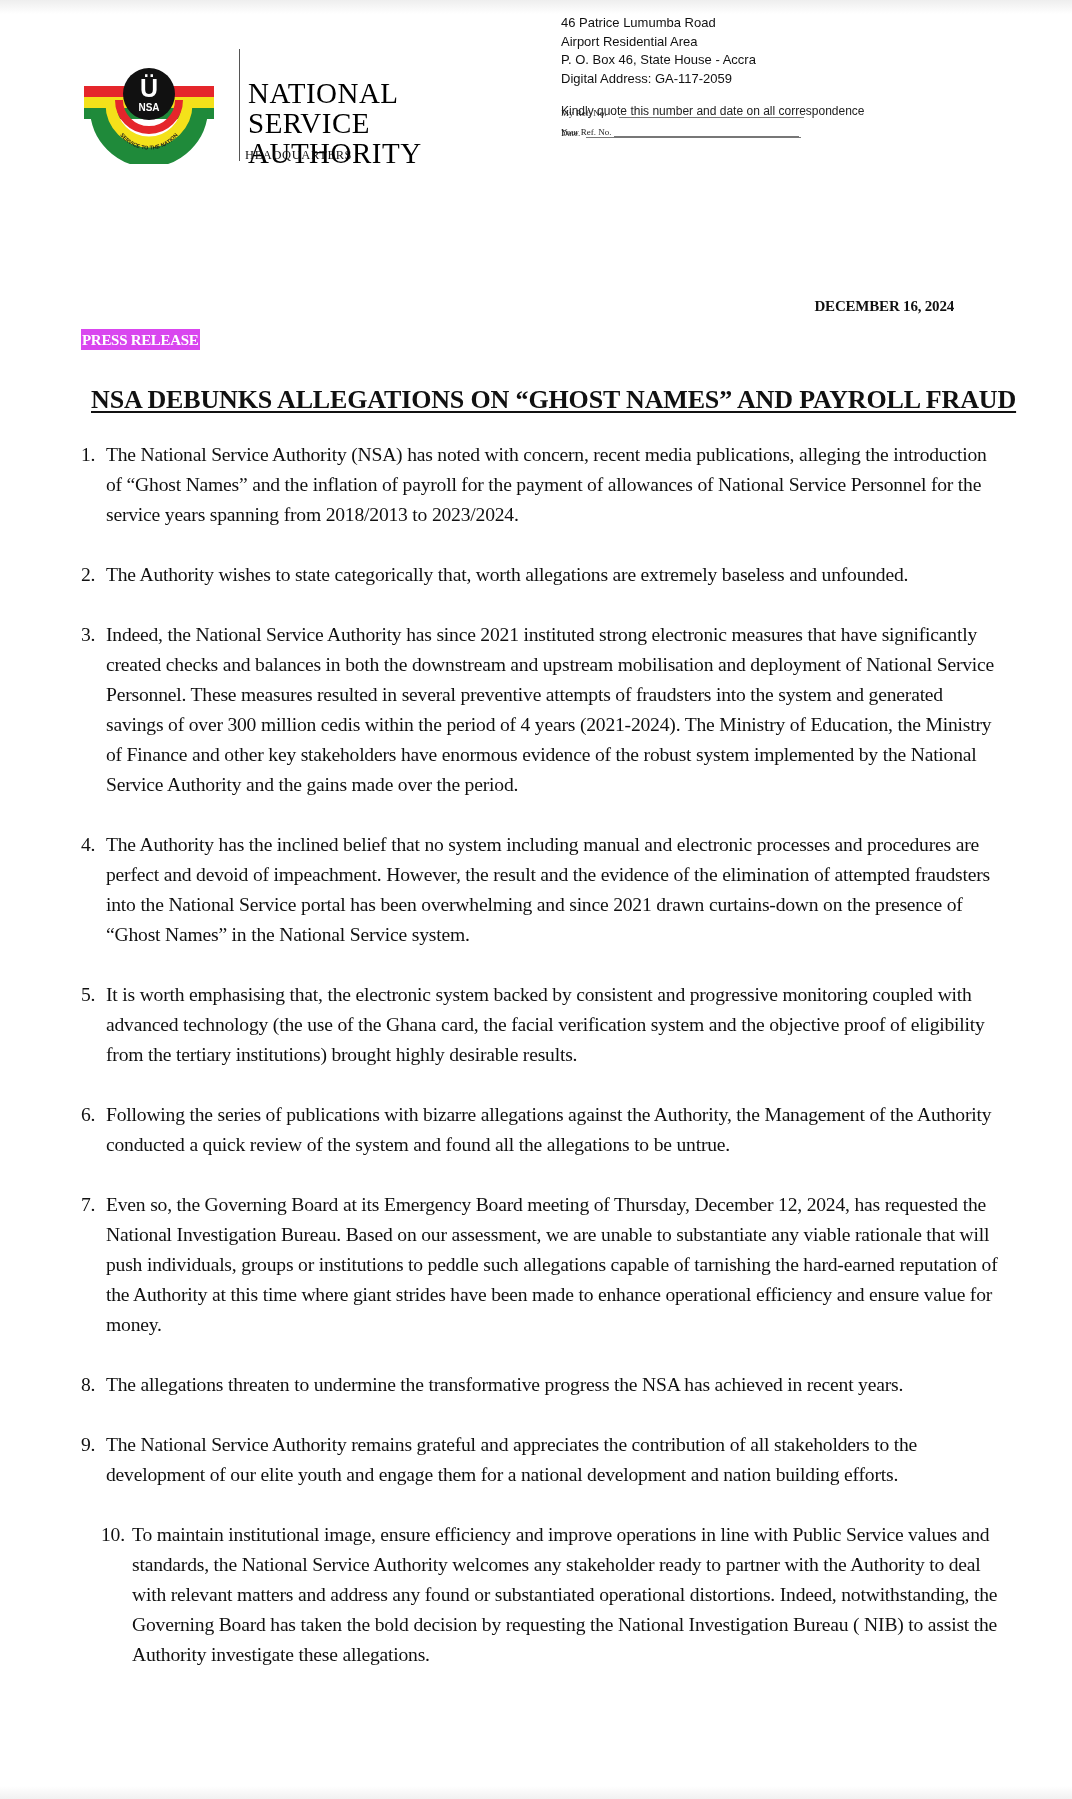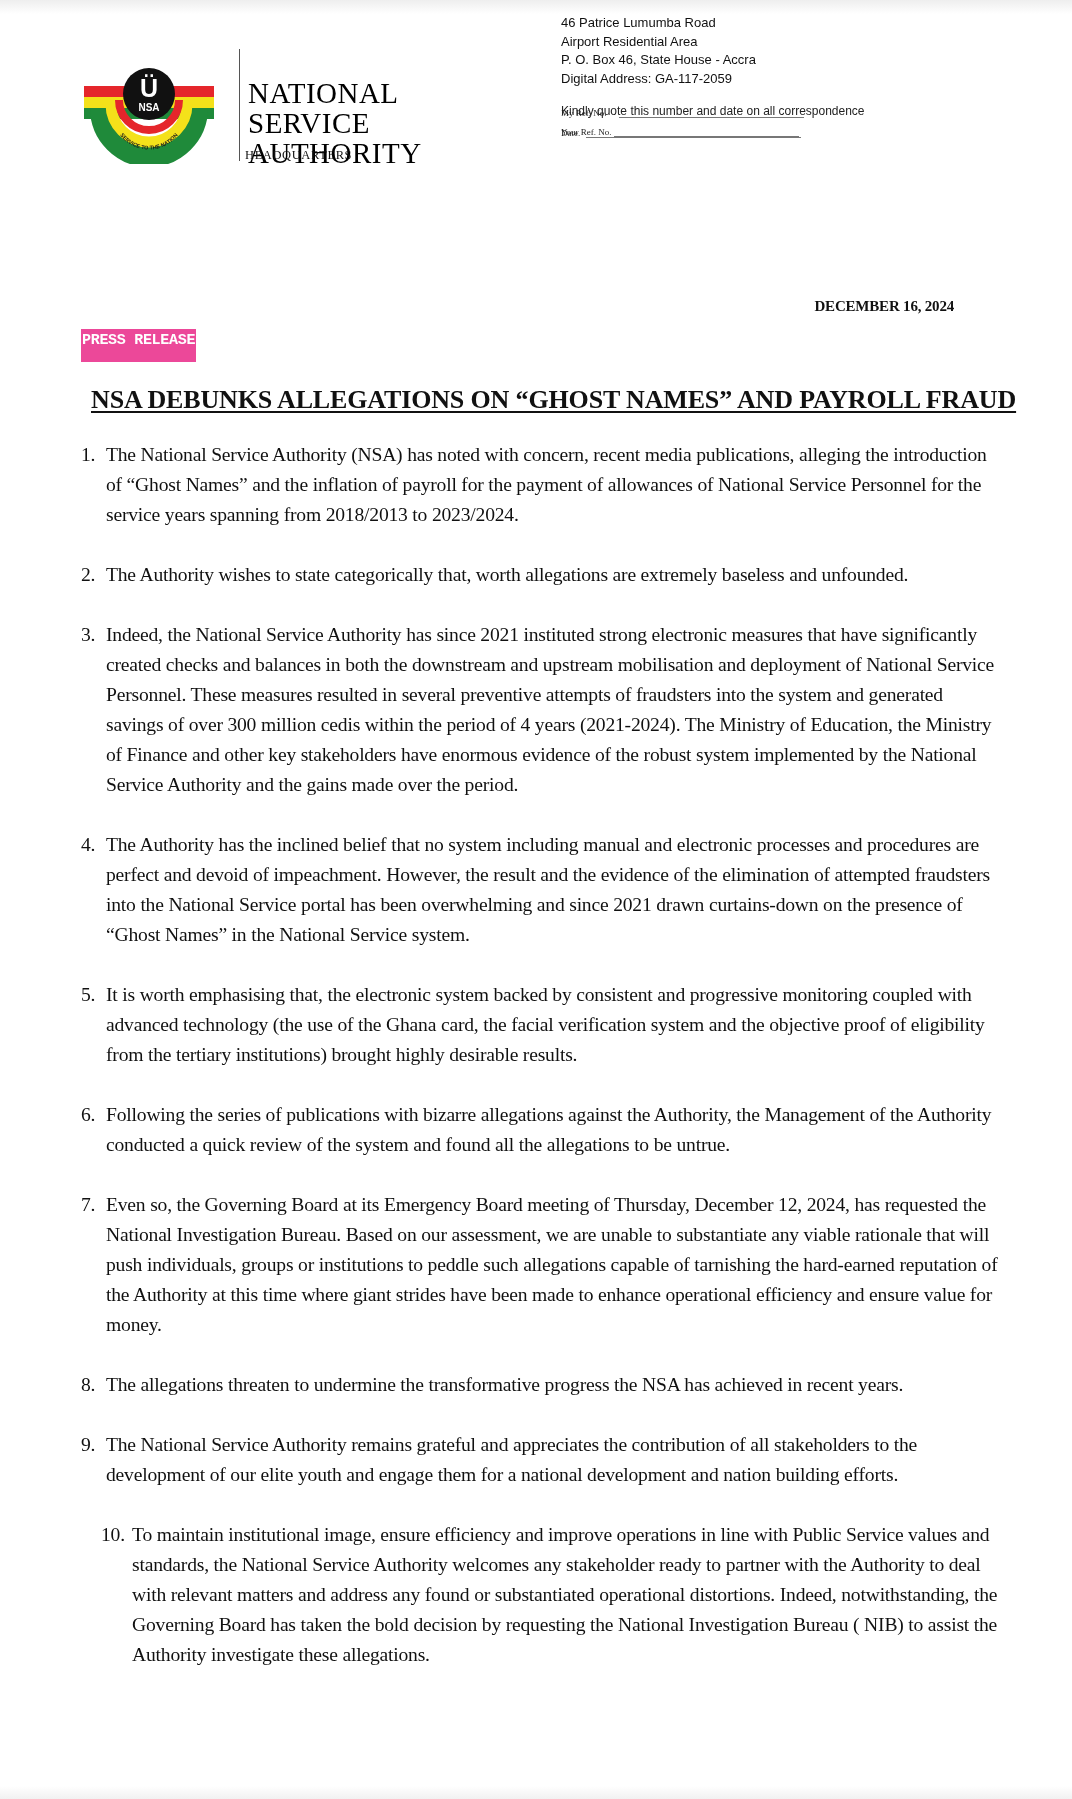--- a/index.html
+++ b/index.html
@@ -46,22 +46,22 @@
     font-family: Liberation Serif, serif; font-size: 9px; color: #222; white-space: nowrap;
   }
   .ref-row .line { border-bottom: 1.5px solid #777; height: 1px; margin-left: 4px; }
   
   .date {
     position: absolute; right: 118px; top: 298px;
     font-weight: bold; font-size: 15px; letter-spacing: -0.2px; text-align: right;
   }
   .press-release {
     position: absolute; left: 81px; top: 329px;
-    background: #ec4899; color: #fff; font-weight: bold; font-size: 15px;
-    padding: 2px 1px 12px 1px; letter-spacing: -0.3px; line-height: 19px; font-family: Liberation Mono, monospace;
+    background: #d946ef; color: #fff; font-weight: bold; font-size: 15px;
+    padding: 2px 1px 0 1px; letter-spacing: -0.3px; line-height: 19px;
   }
   .headline {
     position: absolute; left: 91px; top: 385px;
     font-weight: bold; font-size: 26px; text-decoration: underline;
     text-underline-offset: 3px; white-space: nowrap; letter-spacing: -0.15px;
   }
   
   .list {
     position: absolute; left: 81px; top: 440px; width: 920px;
     font-size: 19.6px; line-height: 30px; letter-spacing: -0.2px;

